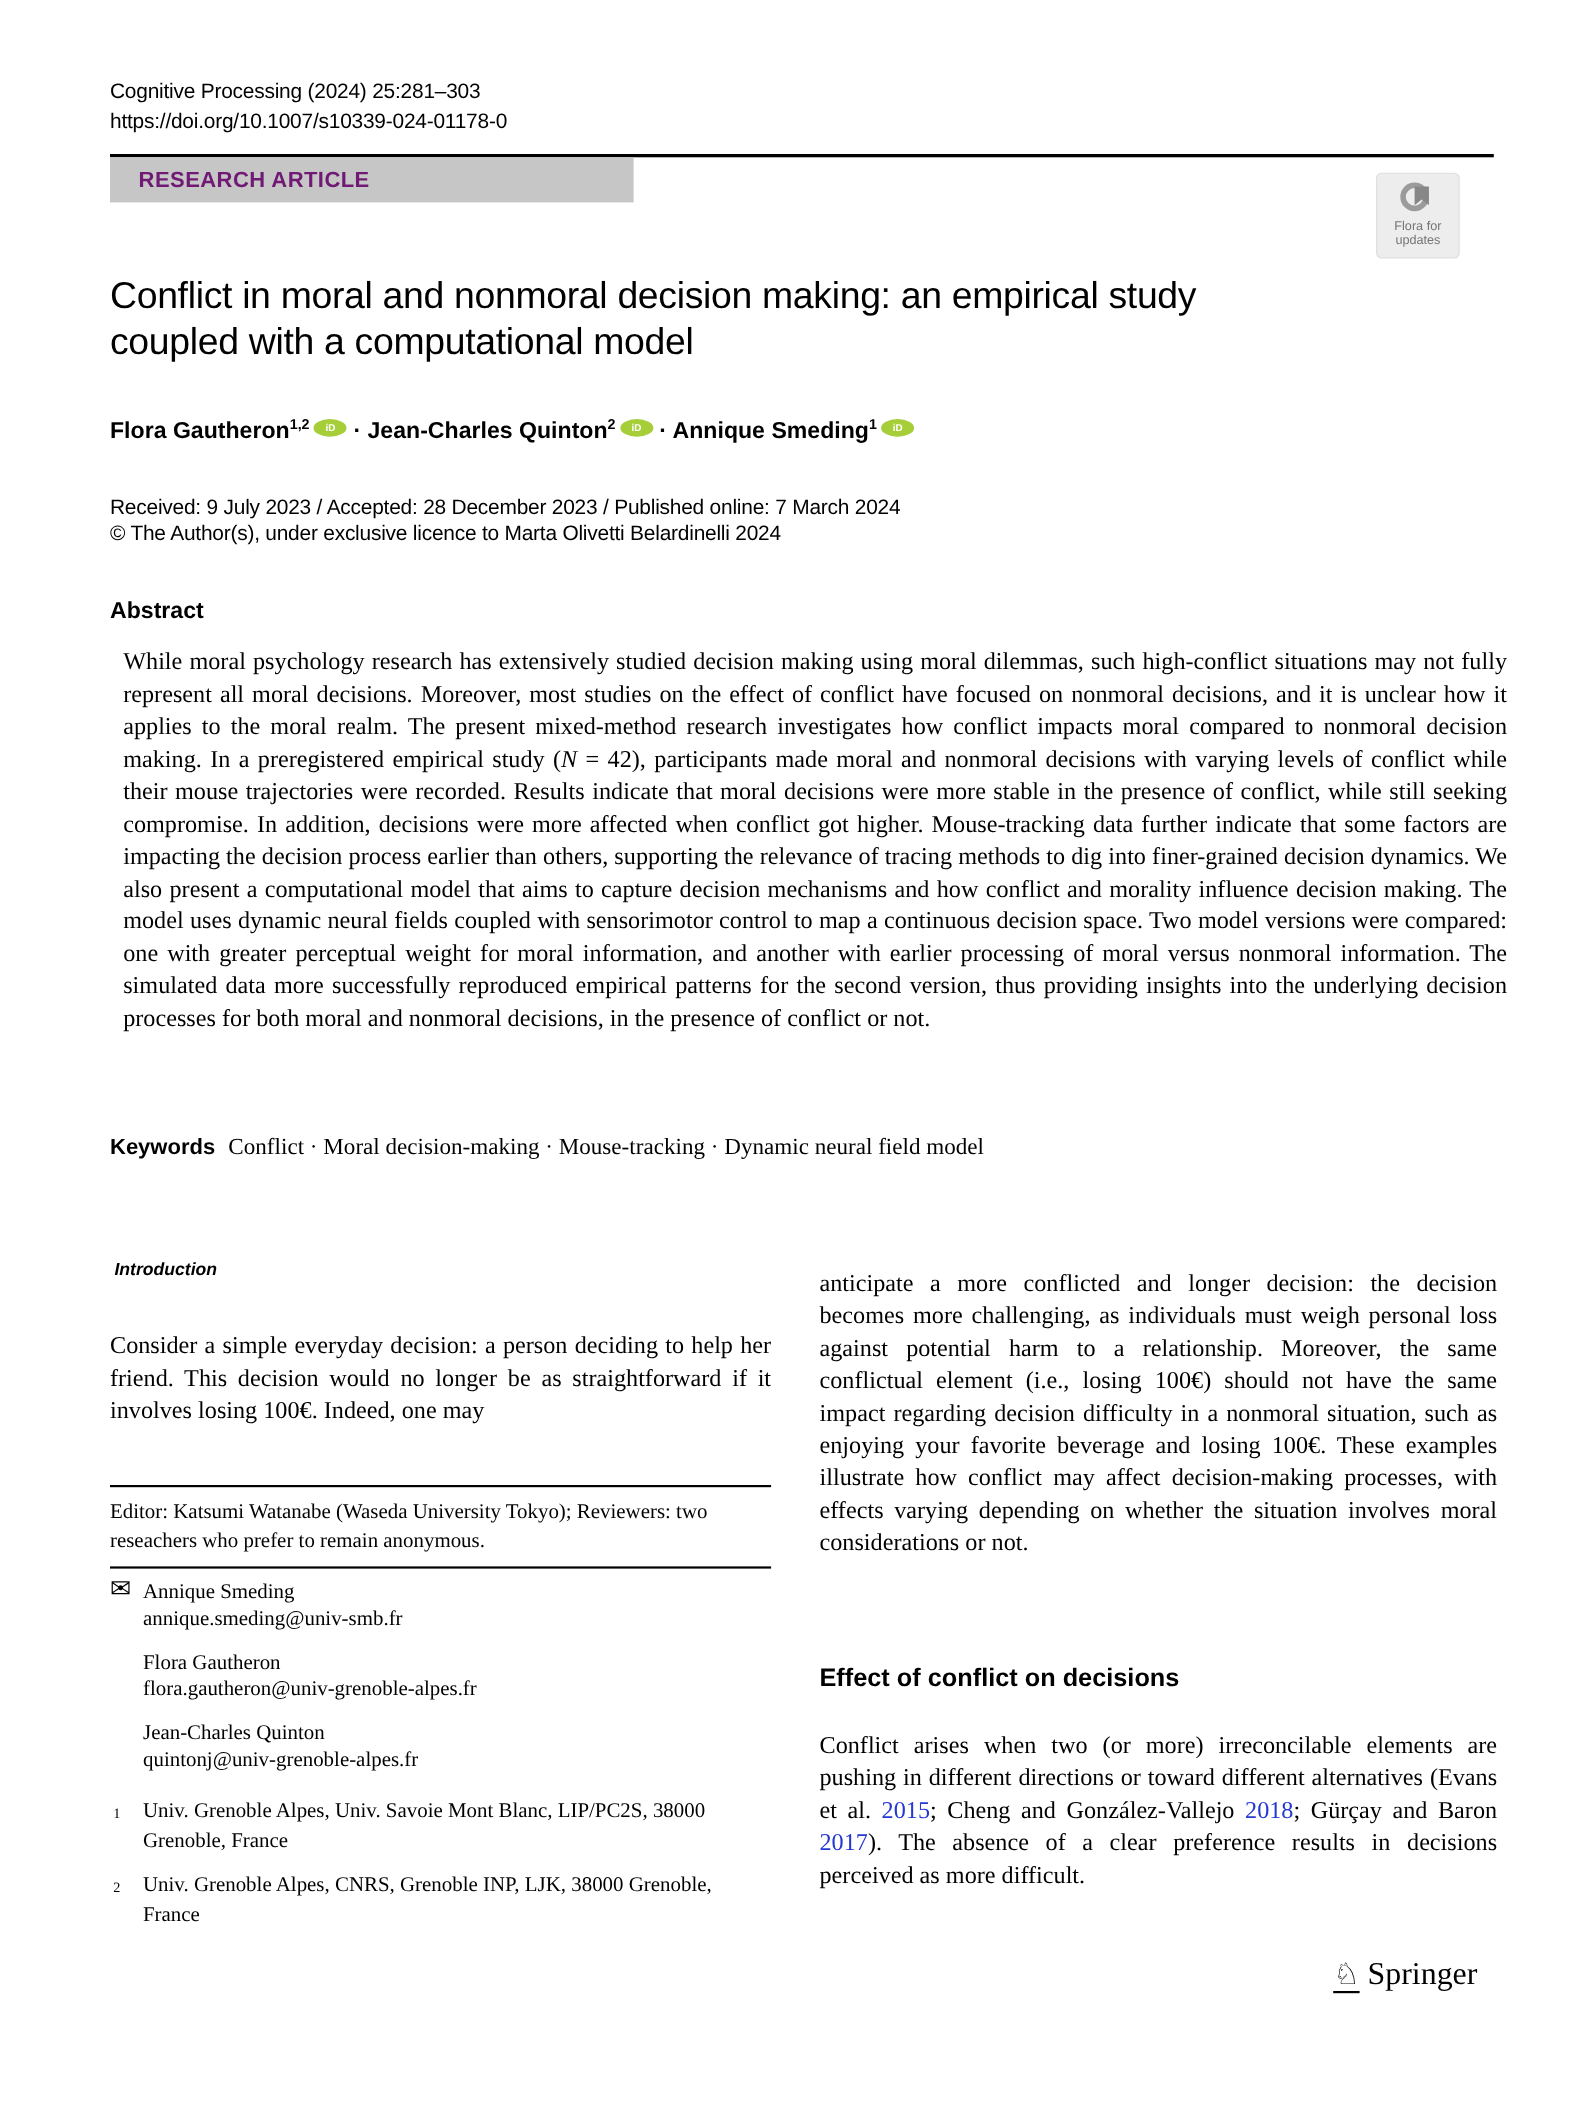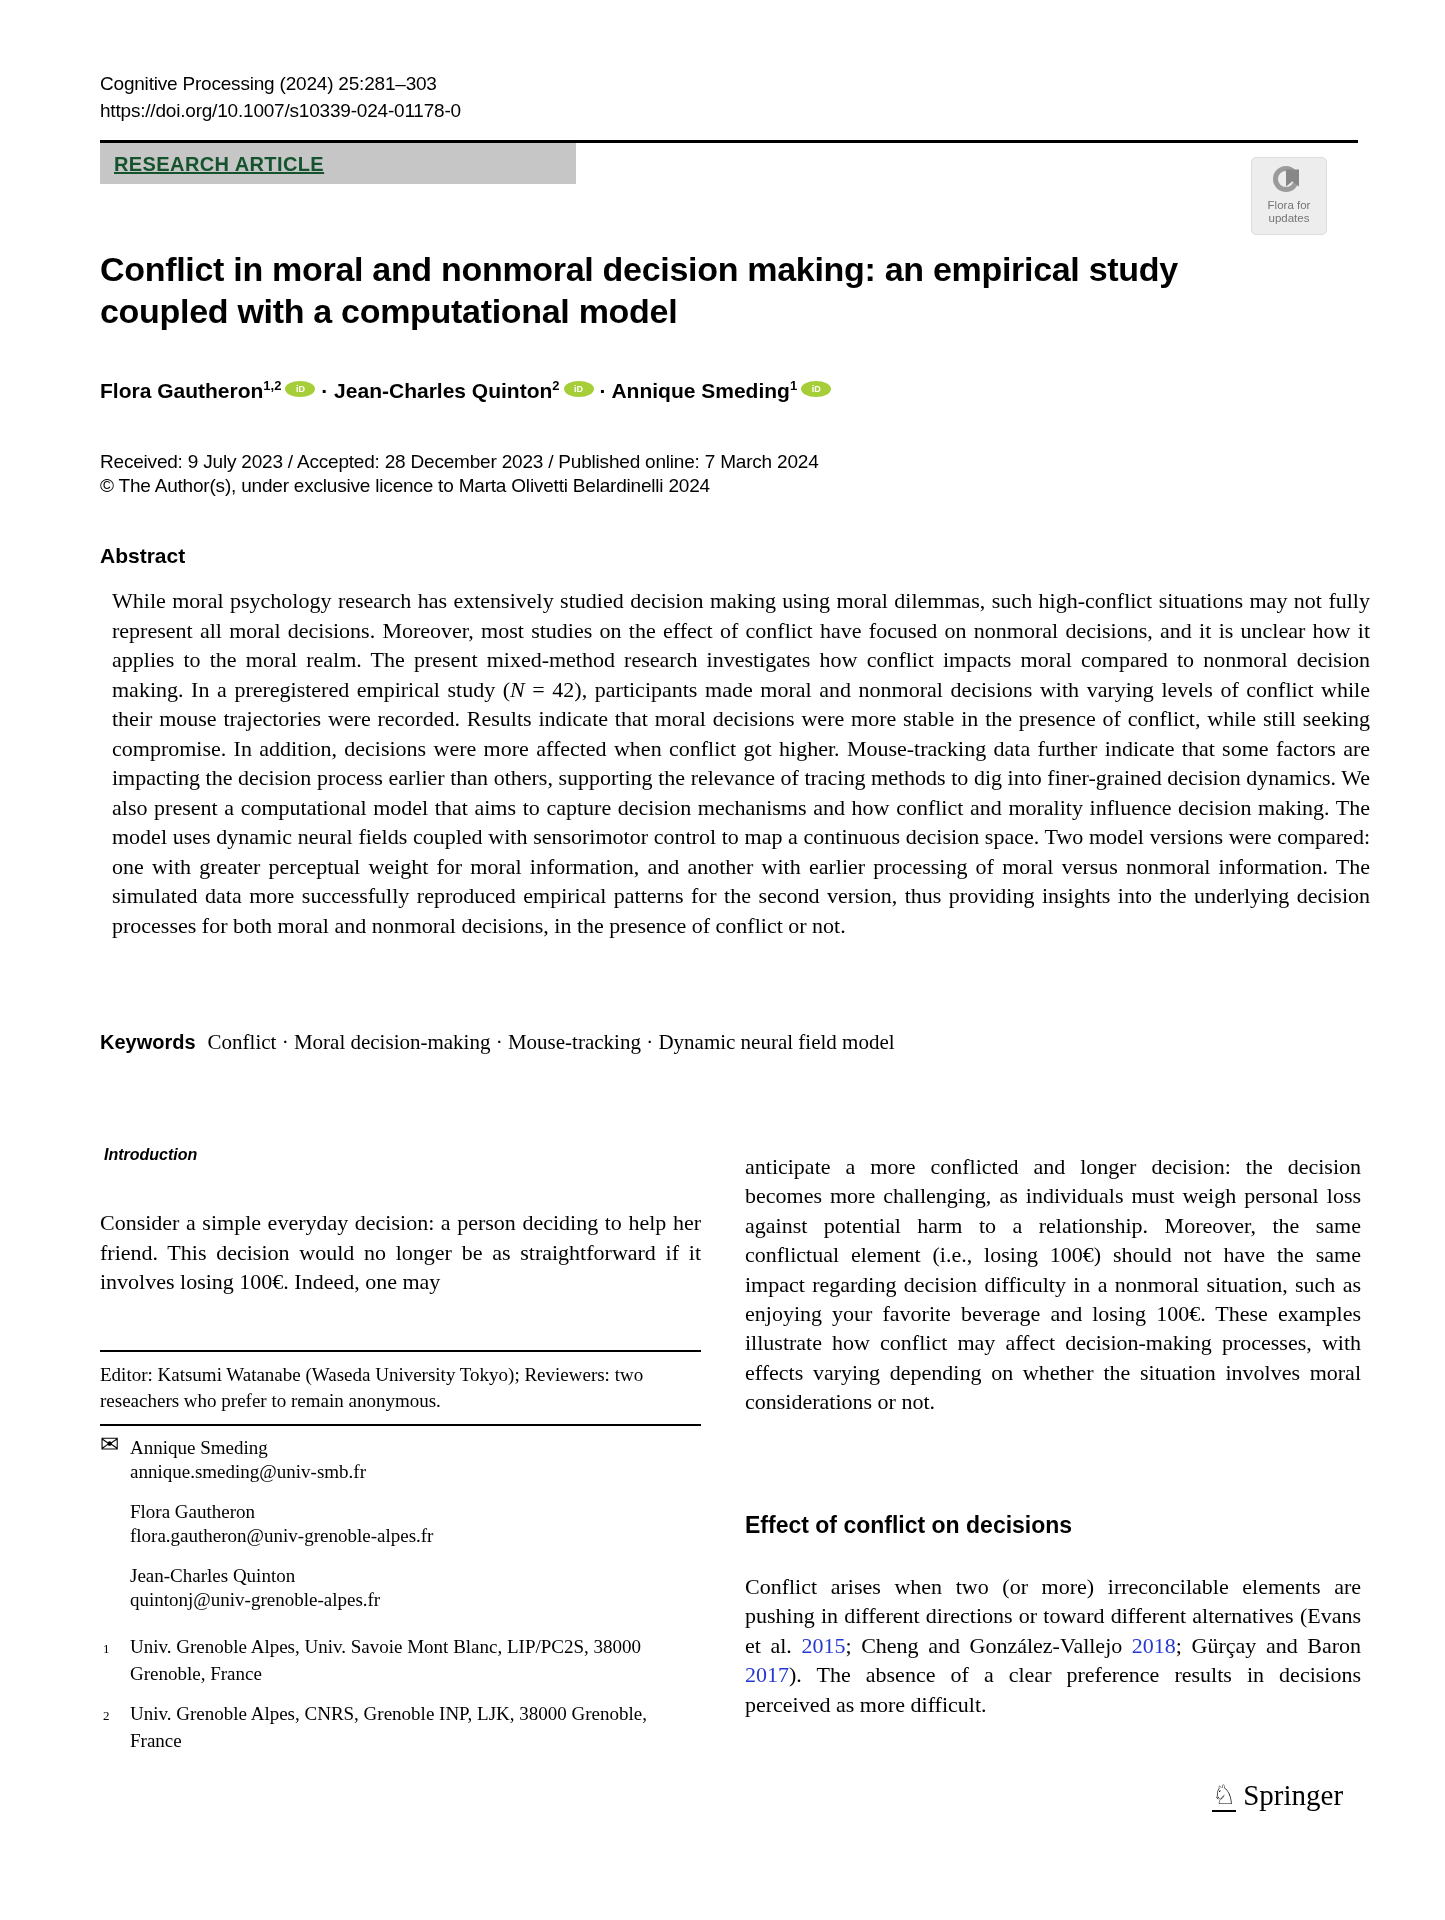--- a/index.html
+++ b/index.html
@@ -6,32 +6,32 @@
   .page{position:relative;width:1445px;height:1920px;background:#ffffff;overflow:hidden;
         font-family:"Liberation Serif",serif;color:#000;}
   .abs{position:absolute;}
 
   
   .journal-header{left:100px;top:70px;font-family:"Liberation Sans",sans-serif;
                   font-size:19px;line-height:27px;letter-spacing:-0.2px;}
   .top-rule{left:100px;top:140px;width:1258px;height:3px;background:#000;}
   .banner{left:100px;top:143px;width:476px;height:41px;background:var(--banner_gray);
           font-family:"Liberation Sans",sans-serif;font-weight:bold;font-size:20px;
-          line-height:42px;padding-left:14px;box-sizing:border-box;letter-spacing:0.4px;color:#14532d;text-decoration:underline;}
+          line-height:42px;padding-left:26px;box-sizing:border-box;letter-spacing:0.4px;color:#701a75;}
 
   
   .badge{left:1251px;top:157px;width:74px;height:76px;background:var(--badge_bg);
          border:1px solid #ddd;border-radius:5px;text-align:center;cursor:pointer;}
   .badge svg{margin-top:3px;}
   .badge-text{font-family:"Liberation Sans",sans-serif;font-size:11.5px;line-height:13px;
               color:var(--badge_text);margin-top:-2px;}
 
   
   .title{left:100px;top:248px;width:1110px;margin:0;font-family:"Liberation Sans",sans-serif;
-         font-weight:bold;font-size:34px;line-height:42px;letter-spacing:-0.3px;}
+         font-weight:normal;font-size:34px;line-height:42px;letter-spacing:-0.3px;}
   .authors{left:100px;top:378px;font-family:"Liberation Sans",sans-serif;
            font-weight:bold;font-size:21px;}
   .authors sup{font-size:13px;}
   .asep{font-weight:bold;}
   .orcid{display:inline-block;width:30px;height:16px;border-radius:50%;
          background:var(--orcid_green);color:#fff;font-family:"Liberation Sans",sans-serif;
          font-size:9px;font-weight:bold;line-height:16px;text-align:center;
          margin-left:4px;vertical-align:6px;cursor:pointer;}
   .received{left:100px;top:450px;font-family:"Liberation Sans",sans-serif;
             font-size:19px;line-height:24px;letter-spacing:-0.2px;}

